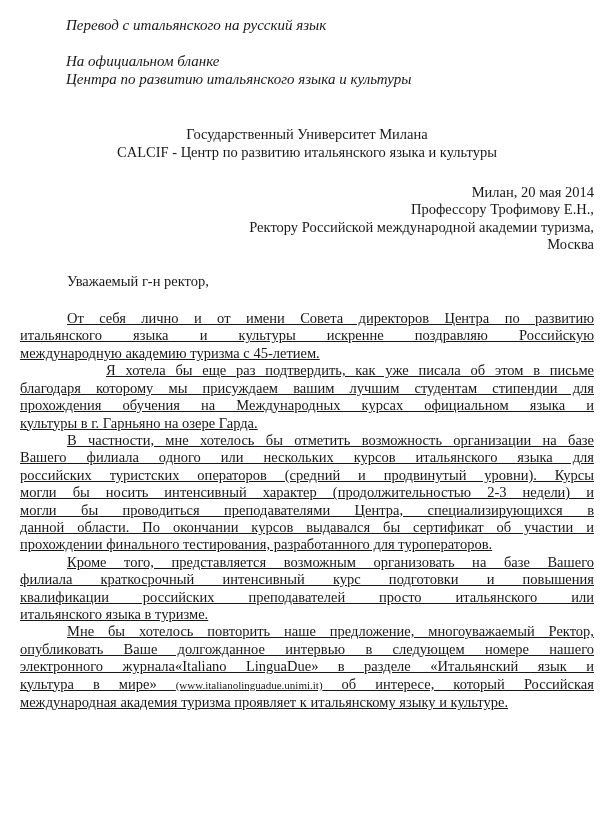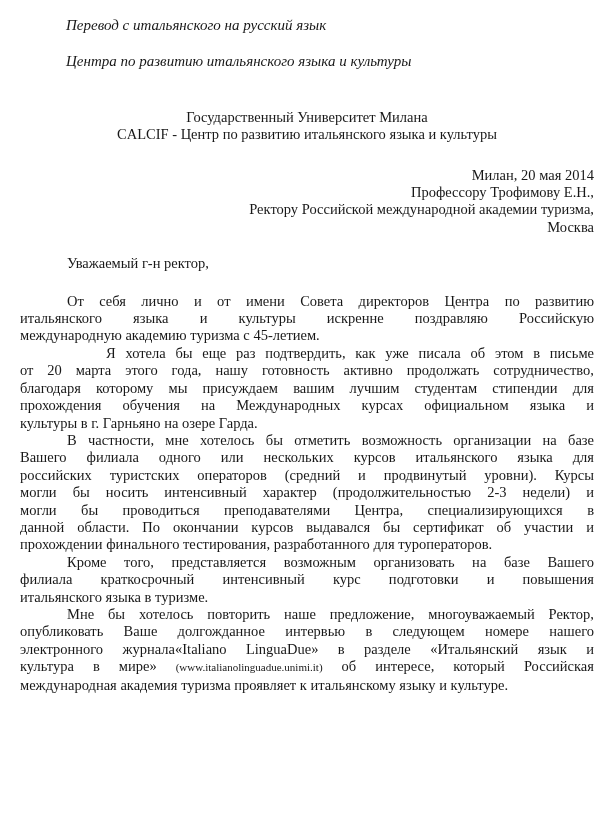--- a/index.html
+++ b/index.html
@@ -40,20 +40,21 @@
   }
   .salutation {
     margin-top: 19px;
     padding-left: 47px;
   }
   .mt-body { margin-top: 20px; }
 
   .para .line {
     text-align: justify;
     text-align-last: justify;
+    text-decoration: underline;
   }
   .para .line.last {
     text-align-last: left;
   }
   .para .line:first-child { padding-left: 47px; }
   .para.deep .line:first-child { padding-left: 86px; }
 
   .closing { padding-left: 47px; }
 
   .small {
@@ -63,20 +64,21 @@
 </head>
 <body>
 
 <div class="page">
 
   <div class="i-block">
     <div class="line">Перевод с итальянского на русский язык</div>
   </div>
 
   <div class="i-block mt-letterhead">
+      <div class="line">На официальном бланке</div>
       <div class="line last">Центра по развитию итальянского языка и культуры</div>
     </div>
 
   <div class="center-block">
       <div class="line">Государственный Университет Милана</div>
       <div class="line last">CALCIF - Центр по развитию итальянского языка и культуры</div>
     </div>
 
   <div class="right-block">
       <div class="line">Милан, 20 мая 2014</div>
@@ -88,39 +90,39 @@
   <div class="salutation line">Уважаемый г-н ректор,</div>
 
   <div class="para mt-body">
       <div class="line">От себя лично и от имени Совета директоров Центра по развитию</div>
       <div class="line">итальянского языка и культуры искренне поздравляю Российскую</div>
       <div class="line last">международную академию туризма с 45-летием.</div>
     </div>
 
   <div class="para deep">
       <div class="line">Я хотела бы еще раз подтвердить, как уже писала об этом в письме</div>
-      <div class="line">от 20 марта этого года, нашу готовность активно продолжать сотрудничество,</div>
       <div class="line">благодаря которому мы присуждаем вашим лучшим студентам стипендии для</div>
       <div class="line">прохождения обучения на Международных курсах официальном языка и</div>
       <div class="line last">культуры в г. Гарньяно на озере Гарда.</div>
     </div>
 
   <div class="para">
       <div class="line">В частности, мне хотелось бы отметить возможность организации на базе</div>
       <div class="line">Вашего филиала одного или нескольких курсов итальянского языка для</div>
       <div class="line">российских туристских операторов (средний и продвинутый уровни). Курсы</div>
       <div class="line">могли бы носить интенсивный характер (продолжительностью 2-3 недели) и</div>
       <div class="line">могли бы проводиться преподавателями Центра, специализирующихся в</div>
       <div class="line">данной области. По окончании курсов выдавался бы сертификат об участии и</div>
       <div class="line last">прохождении финального тестирования, разработанного для туроператоров.</div>
     </div>
 
   <div class="para">
       <div class="line">Кроме того, представляется возможным организовать на базе Вашего</div>
       <div class="line">филиала краткосрочный интенсивный курс подготовки и повышения</div>
+      <div class="line">квалификации российских преподавателей просто итальянского или</div>
       <div class="line last">итальянского языка в туризме.</div>
     </div>
 
   <div class="para">
       <div class="line">Мне бы хотелось повторить наше предложение, многоуважаемый Ректор,</div>
       <div class="line">опубликовать Ваше долгожданное интервью в следующем номере нашего</div>
       <div class="line">электронного журнала«Italiano LinguaDue» в разделе «Итальянский язык и</div>
       <div class="line"><span>культура в мире» </span><span class="small">(www.italianolinguadue.unimi.it)</span><span> об интересе, который Российская</span></div>
       <div class="line last">международная академия туризма проявляет к итальянскому языку и культуре.</div>
     </div>

